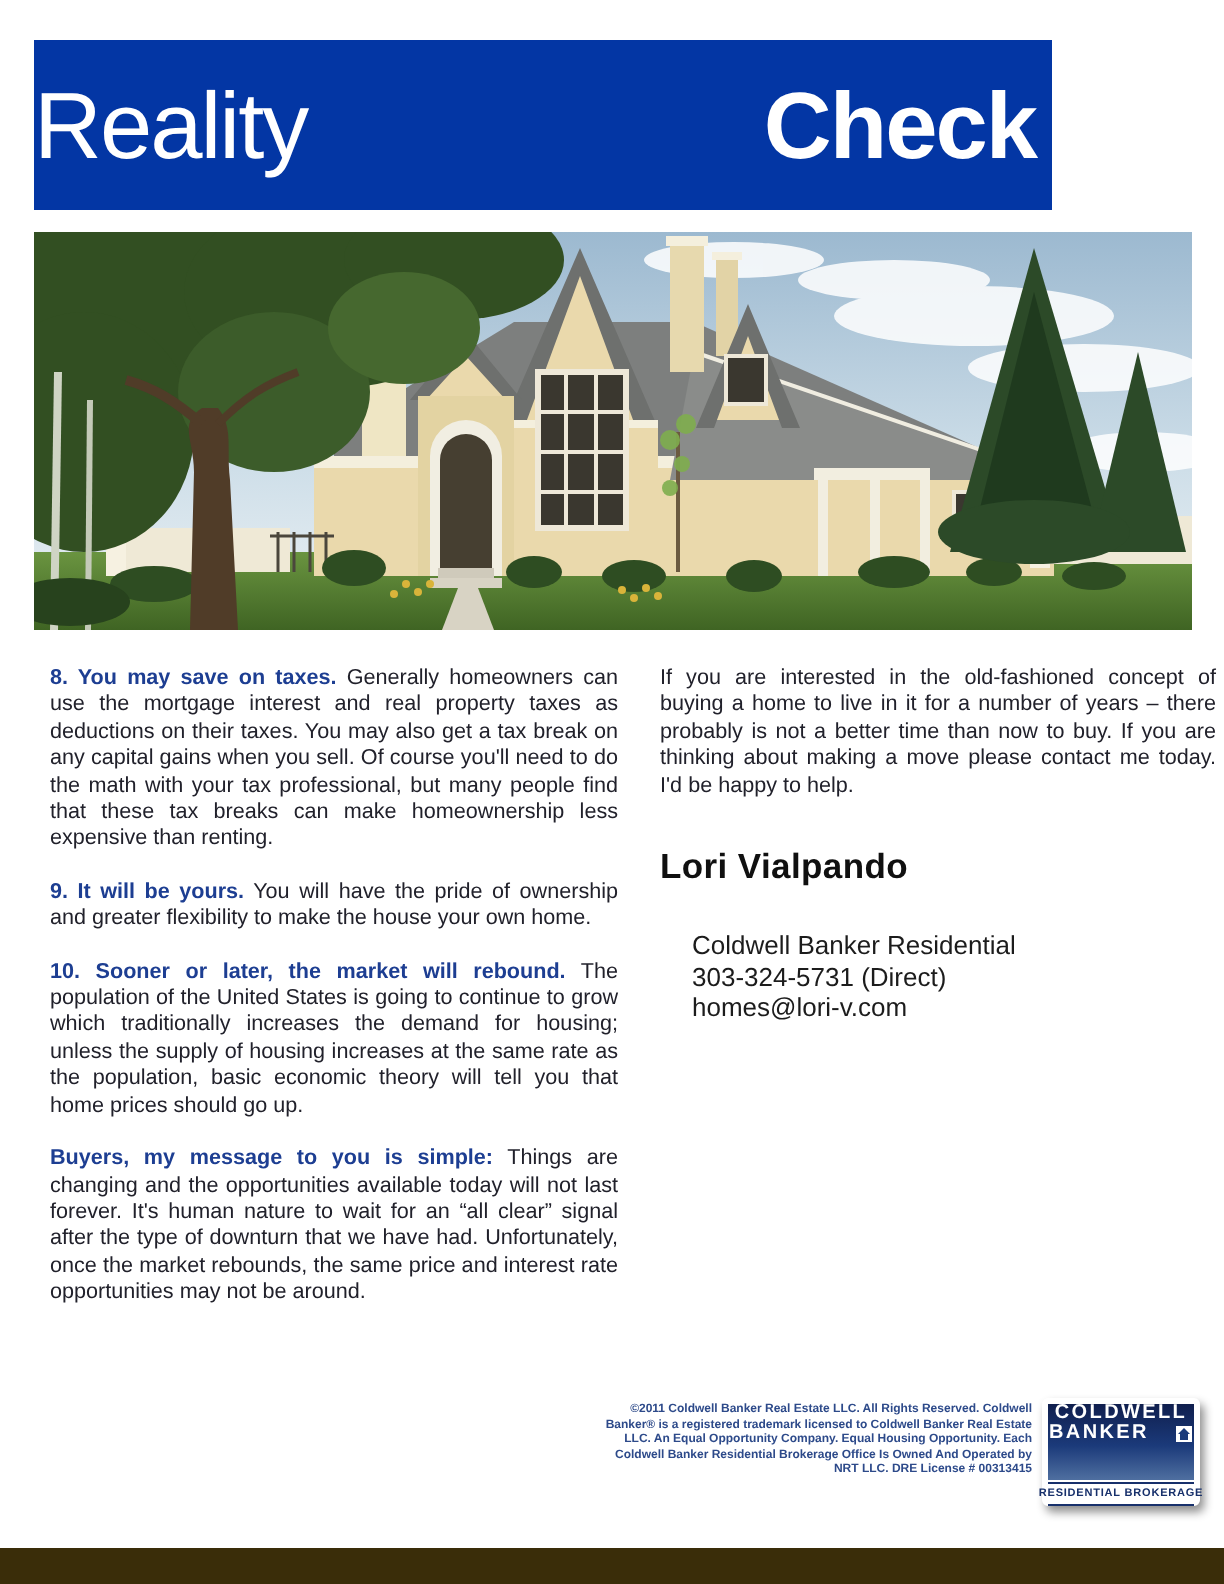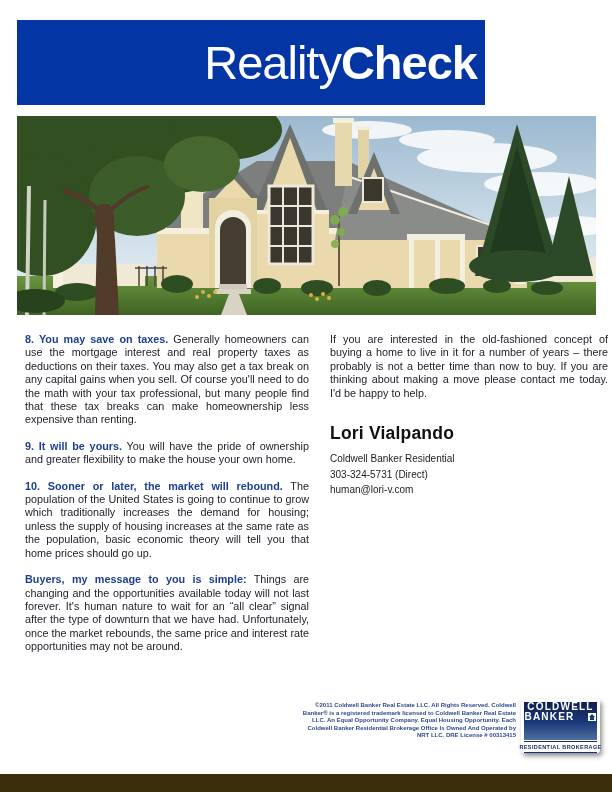--- a/index.html
+++ b/index.html
@@ -1,36 +1,36 @@
 <!DOCTYPE html>
 <html><head>
 <meta charset="utf-8">
 <style>
   html,body{margin:0;padding:0;background:#ffffff;}
   .page{position:relative;width:612px;height:792px;background:#ffffff;overflow:hidden;
         font-family:"Liberation Sans", sans-serif;-webkit-font-smoothing:antialiased;}
 
   
-  .masthead{position:absolute;left:17px;top:20px;width:468px;height:85px;background:#0336a4;
-            display:flex;align-items:center;justify-content:flex-end;padding-right:8px;box-sizing:border-box;}
+  .masthead{position:absolute;left:17px;top:20px;width:509px;height:85px;background:#0336a4;
+            display:flex;align-items:center;justify-content:space-between;padding-right:8px;box-sizing:border-box;}
   .masthead .t-light{color:#ffffff;font-size:47px;font-weight:400;letter-spacing:-1px;}
   .masthead .t-bold{color:#ffffff;font-size:47px;font-weight:700;letter-spacing:-1px;}
 
   
   .photo{position:absolute;left:17px;top:116px;width:579px;height:199px;overflow:hidden;}
   .photo svg{display:block;}
 
   
   .col{position:absolute;top:333px;font-size:10.8px;line-height:13.4px;color:#21212b;}
   .col-left{left:25px;width:284px;}
   .col-right{left:330px;width:278px;}
   .para{text-align:justify;margin:0 0 13px 0;}
   .lead{font-weight:700;color:#1d3e92;}
-  .agent-name{font-size:17.5px;font-weight:700;color:#101010;margin:27px 0 11px 0;letter-spacing:.2px;}
-  .contact-line{font-size:10px;line-height:15.5px;color:#1c1c1c;}
+  .agent-name{font-size:17.5px;font-weight:700;color:#101010;margin:27px 0 25px 0;letter-spacing:.2px;}
+  .contact-line{font-size:13px;line-height:15.5px;color:#1c1c1c;margin-left:16px;}
 
   
   .legal{position:absolute;top:702px;right:96px;width:220px;font-size:6px;line-height:7.5px;
          color:#2d4a8a;text-align:right;font-weight:700;}
   .cb-logo{position:absolute;left:521px;top:699px;width:79px;height:54px;background:#ffffff;
            border:3px solid #ffffff;border-radius:3px;box-sizing:border-box;
            box-shadow:2px 3px 5px rgba(0,0,0,.45);}
   .cb-blue{height:38px;background:linear-gradient(180deg,#101f4e 0%,#1b3a7a 55%,#4f6fa0 100%);
            display:flex;flex-direction:column;align-items:center;}
   .cb-word{color:#ffffff;font-weight:800;font-size:10px;line-height:10px;letter-spacing:1.2px;white-space:nowrap;}
@@ -208,21 +208,21 @@
     <p class="para"><span class="lead">9. It will be yours.</span><span> You will have the pride of ownership and greater flexibility to make the house your own home.</span></p>
     <p class="para"><span class="lead">10. Sooner or later, the market will rebound.</span><span> The population of the United States is going to continue to grow which traditionally increases the demand for housing; unless the supply of housing increases at the same rate as the population, basic economic theory will tell you that home prices should go up.</span></p>
     <p class="para"><span class="lead">Buyers, my message to you is simple:</span><span> Things are changing and the opportunities available today will not last forever.  It's human nature to wait for an “all clear” signal after the type of downturn that we have had. Unfortunately, once the market rebounds, the same price and interest rate opportunities may not be around.</span></p>
   </div>
 
   <div class="col col-right">
     <p class="para">If you are interested in the old-fashioned concept of buying a home to live in it for a number of years – there probably is not a better time than now to buy.  If you are thinking about making a move please contact me today. I'd be happy to help.</p>
     <div class="agent-name">Lori Vialpando</div>
     <div class="contact-line">Coldwell Banker Residential</div>
     <div class="contact-line">303-324-5731 (Direct)</div>
-    <div class="contact-line">human@lori-v.com</div>
+    <div class="contact-line">homes@lori-v.com</div>
   </div>
 
   <div class="legal">©2011 Coldwell Banker Real Estate LLC. All Rights Reserved. Coldwell Banker® is a registered trademark licensed to Coldwell Banker Real Estate LLC.  An Equal Opportunity Company. Equal Housing Opportunity. Each Coldwell Banker Residential Brokerage Office Is Owned And Operated by NRT LLC.  DRE License # 00313415</div>
 
   <div class="cb-logo">
     <div class="cb-blue">
       <span class="cb-word">COLDWELL</span>
       <span class="cb-row">
           <span class="cb-word">BANKER</span>
           <span class="cb-house"></span>

